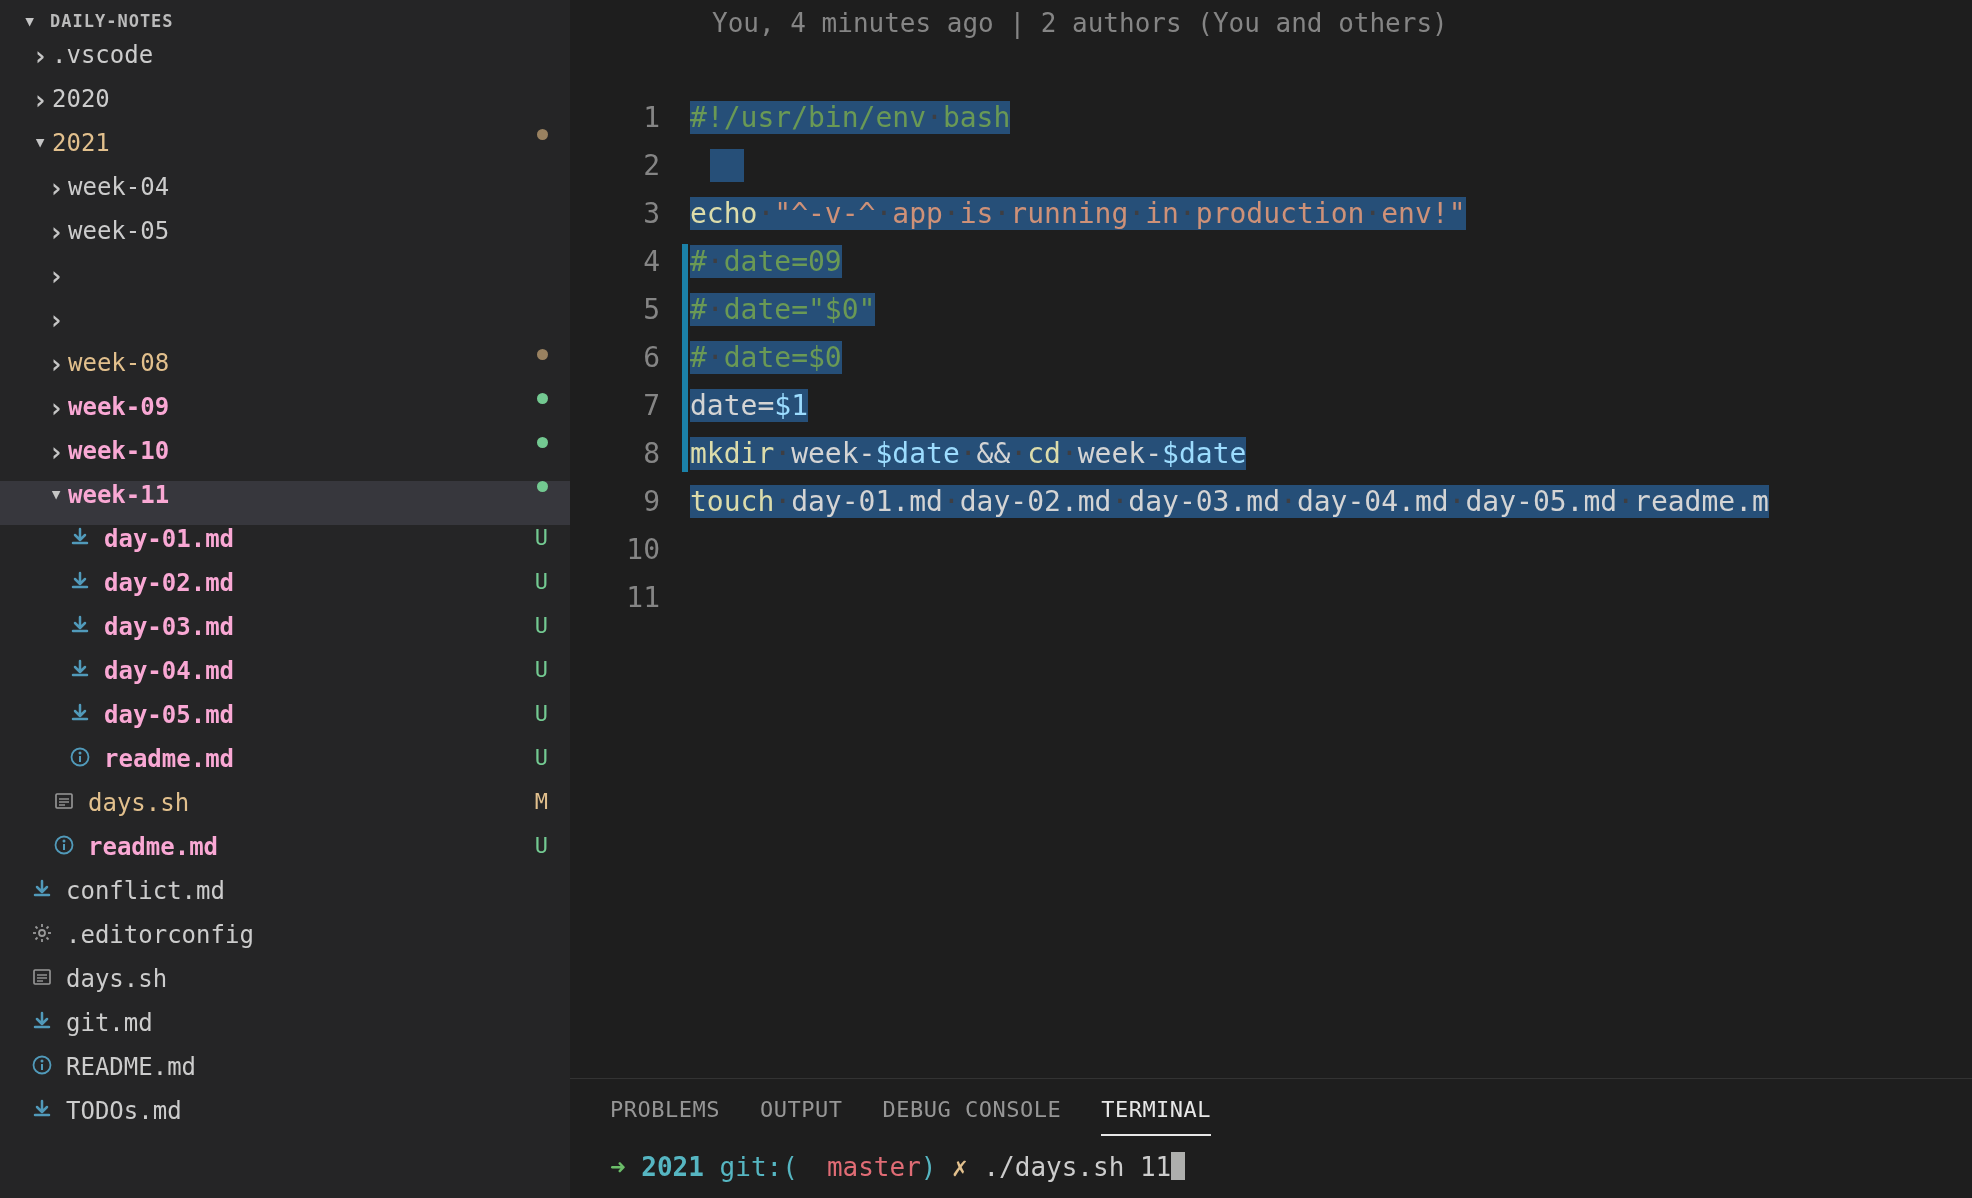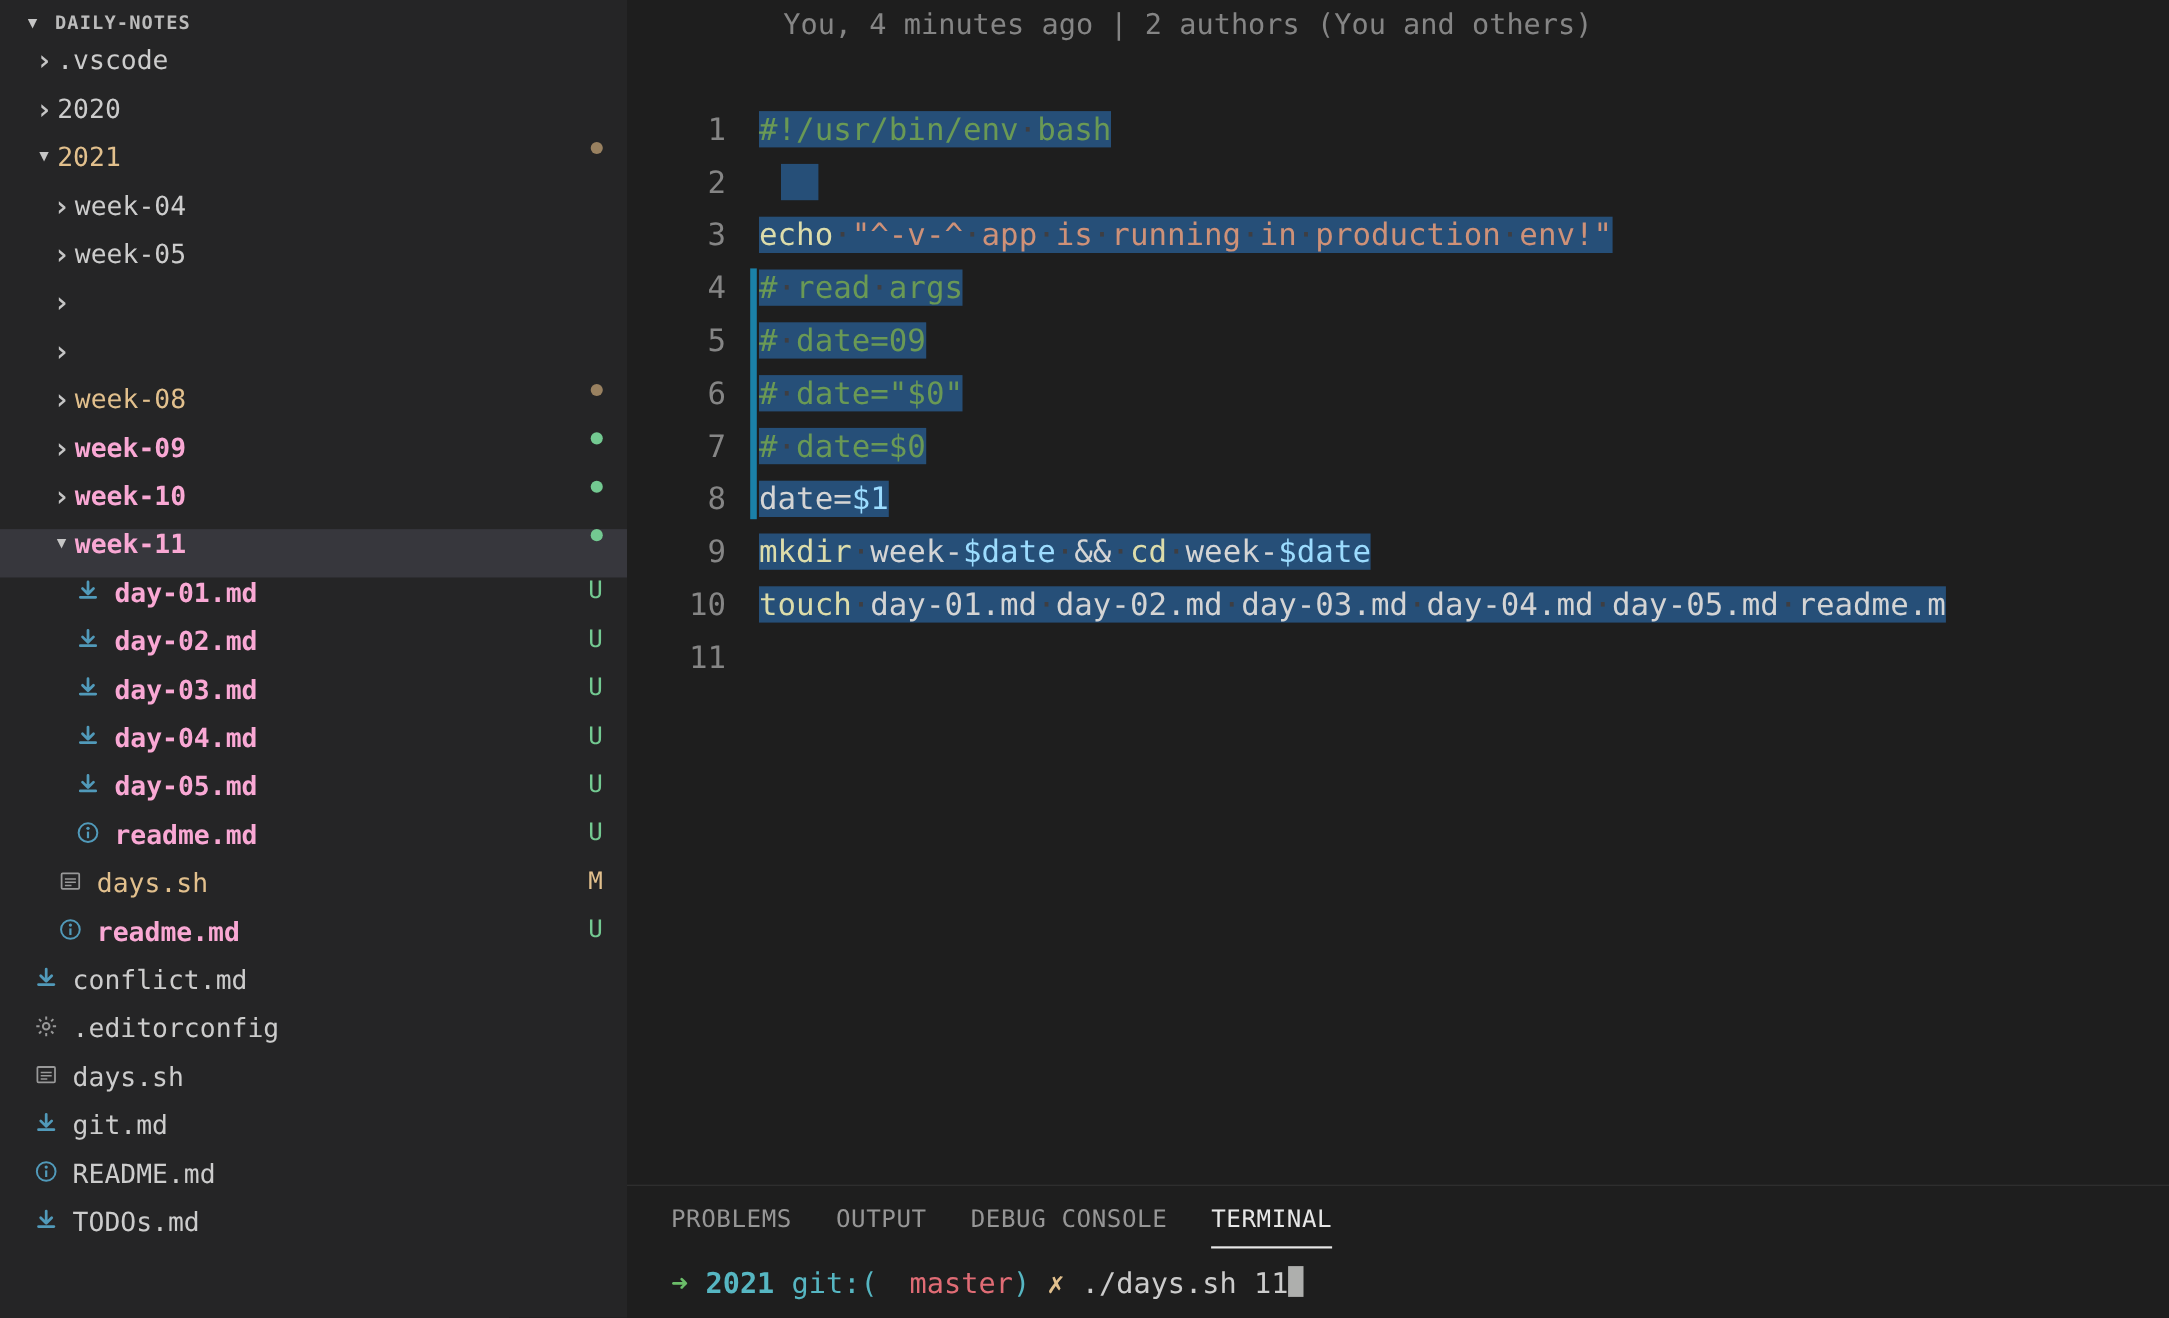--- a/index.html
+++ b/index.html
@@ -375,21 +375,20 @@
         <div class="ln">7</div>
         <div class="ln">8</div>
         <div class="ln">9</div>
         <div class="ln">10</div>
         <div class="ln">11</div>
       </div>
     <div class="code" id="code">
         <div class="line"><span class="sel"><span class="tok-cmt">#!/usr/bin/env</span><span class="ws">·</span><span class="tok-cmt">bash</span></span></div>
         <div class="line" style="padding-left: 20px;"><span class="sel">  </span></div>
         <div class="line"><span class="sel"><span class="tok-cmd">echo</span><span class="ws">·</span><span class="tok-str">"^-v-^</span><span class="ws">·</span><span class="tok-str">app</span><span class="ws">·</span><span class="tok-str">is</span><span class="ws">·</span><span class="tok-str">running</span><span class="ws">·</span><span class="tok-str">in</span><span class="ws">·</span><span class="tok-str">production</span><span class="ws">·</span><span class="tok-str">env!"</span></span></div>
-        <div class="line"><span class="sel"><span class="tok-cmt">#</span><span class="ws">·</span><span class="tok-cmt">read</span><span class="ws">·</span><span class="tok-cmt">args</span></span></div>
         <div class="line"><span class="sel"><span class="tok-cmt">#</span><span class="ws">·</span><span class="tok-cmt">date=09</span></span></div>
         <div class="line"><span class="sel"><span class="tok-cmt">#</span><span class="ws">·</span><span class="tok-cmt">date="$0"</span></span></div>
         <div class="line"><span class="sel"><span class="tok-cmt">#</span><span class="ws">·</span><span class="tok-cmt">date=$0</span></span></div>
         <div class="line"><span class="sel"><span class="tok-txt">date=</span><span class="tok-var">$1</span></span></div>
         <div class="line"><span class="sel"><span class="tok-cmd">mkdir</span><span class="ws">·</span><span class="tok-txt">week-</span><span class="tok-var">$date</span><span class="ws">·</span><span class="tok-op">&amp;&amp;</span><span class="ws">·</span><span class="tok-cmd">cd</span><span class="ws">·</span><span class="tok-txt">week-</span><span class="tok-var">$date</span></span></div>
         <div class="line"><span class="sel"><span class="tok-cmd">touch</span><span class="ws">·</span><span class="tok-txt">day-01.md</span><span class="ws">·</span><span class="tok-txt">day-02.md</span><span class="ws">·</span><span class="tok-txt">day-03.md</span><span class="ws">·</span><span class="tok-txt">day-04.md</span><span class="ws">·</span><span class="tok-txt">day-05.md</span><span class="ws">·</span><span class="tok-txt">readme.m</span></span></div>
         <div class="line"></div>
       </div>
   </div>
   <div class="panel">

